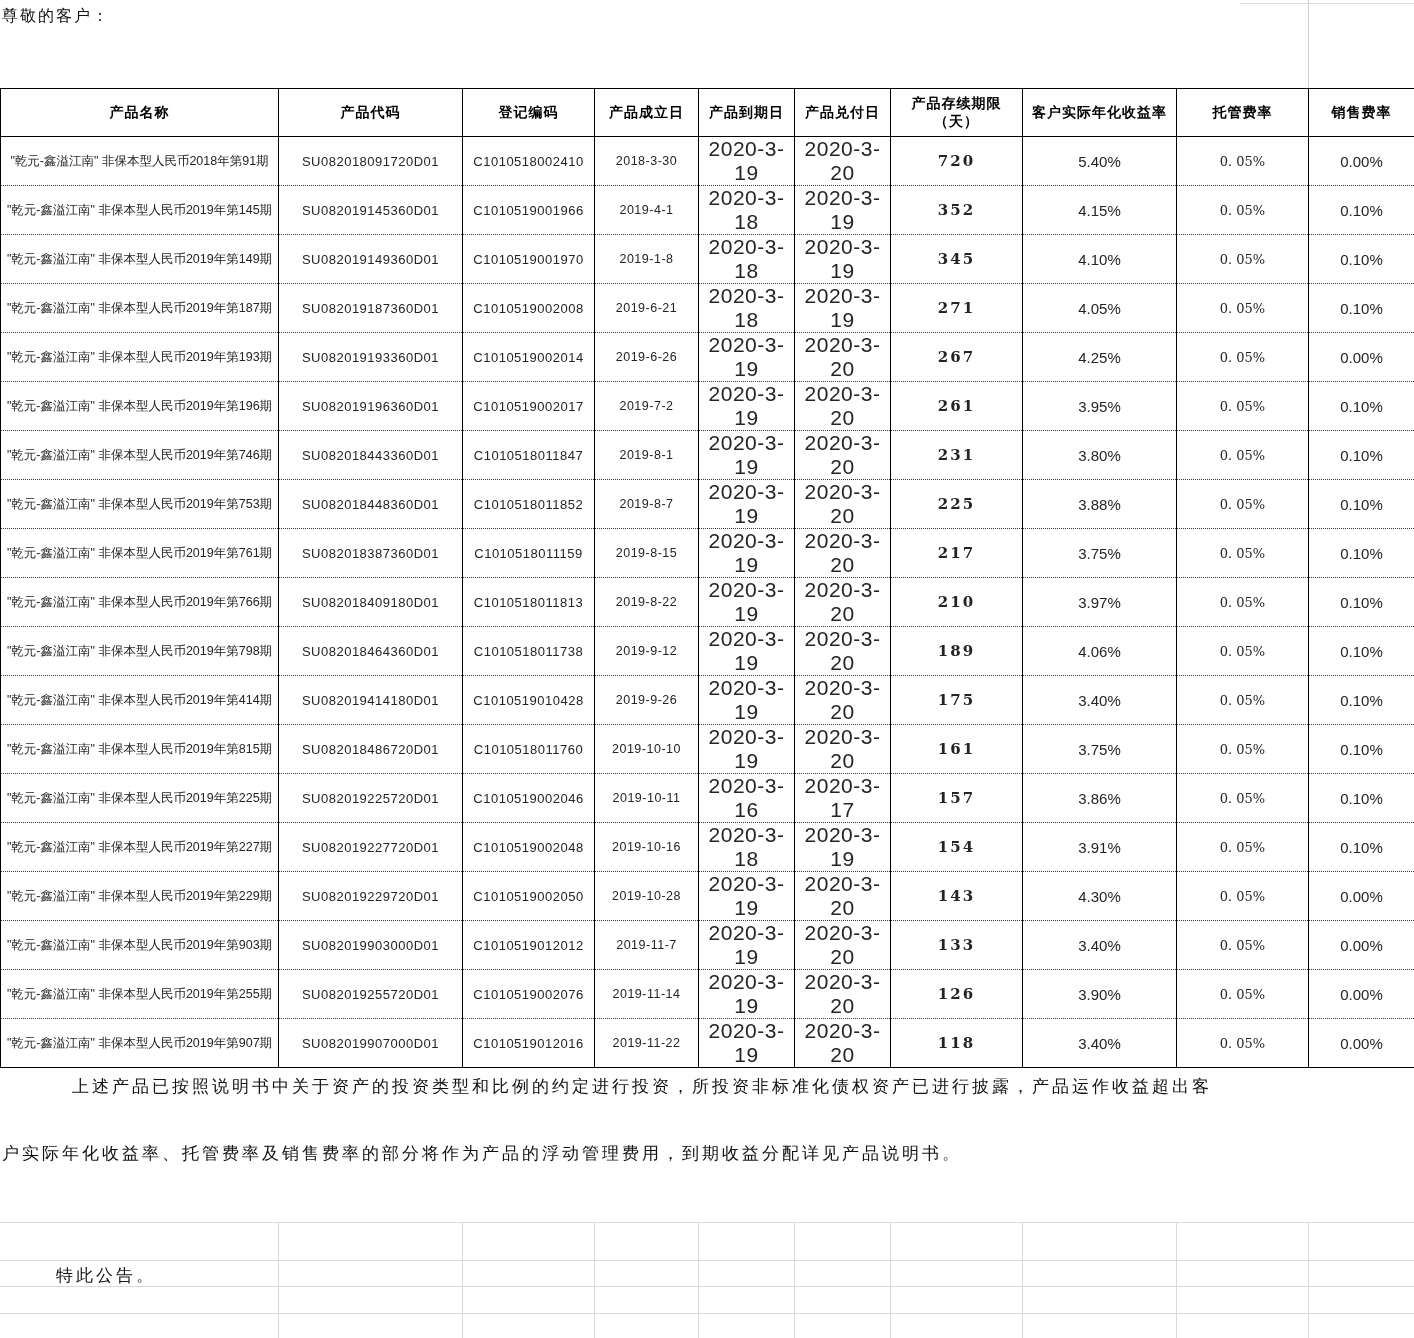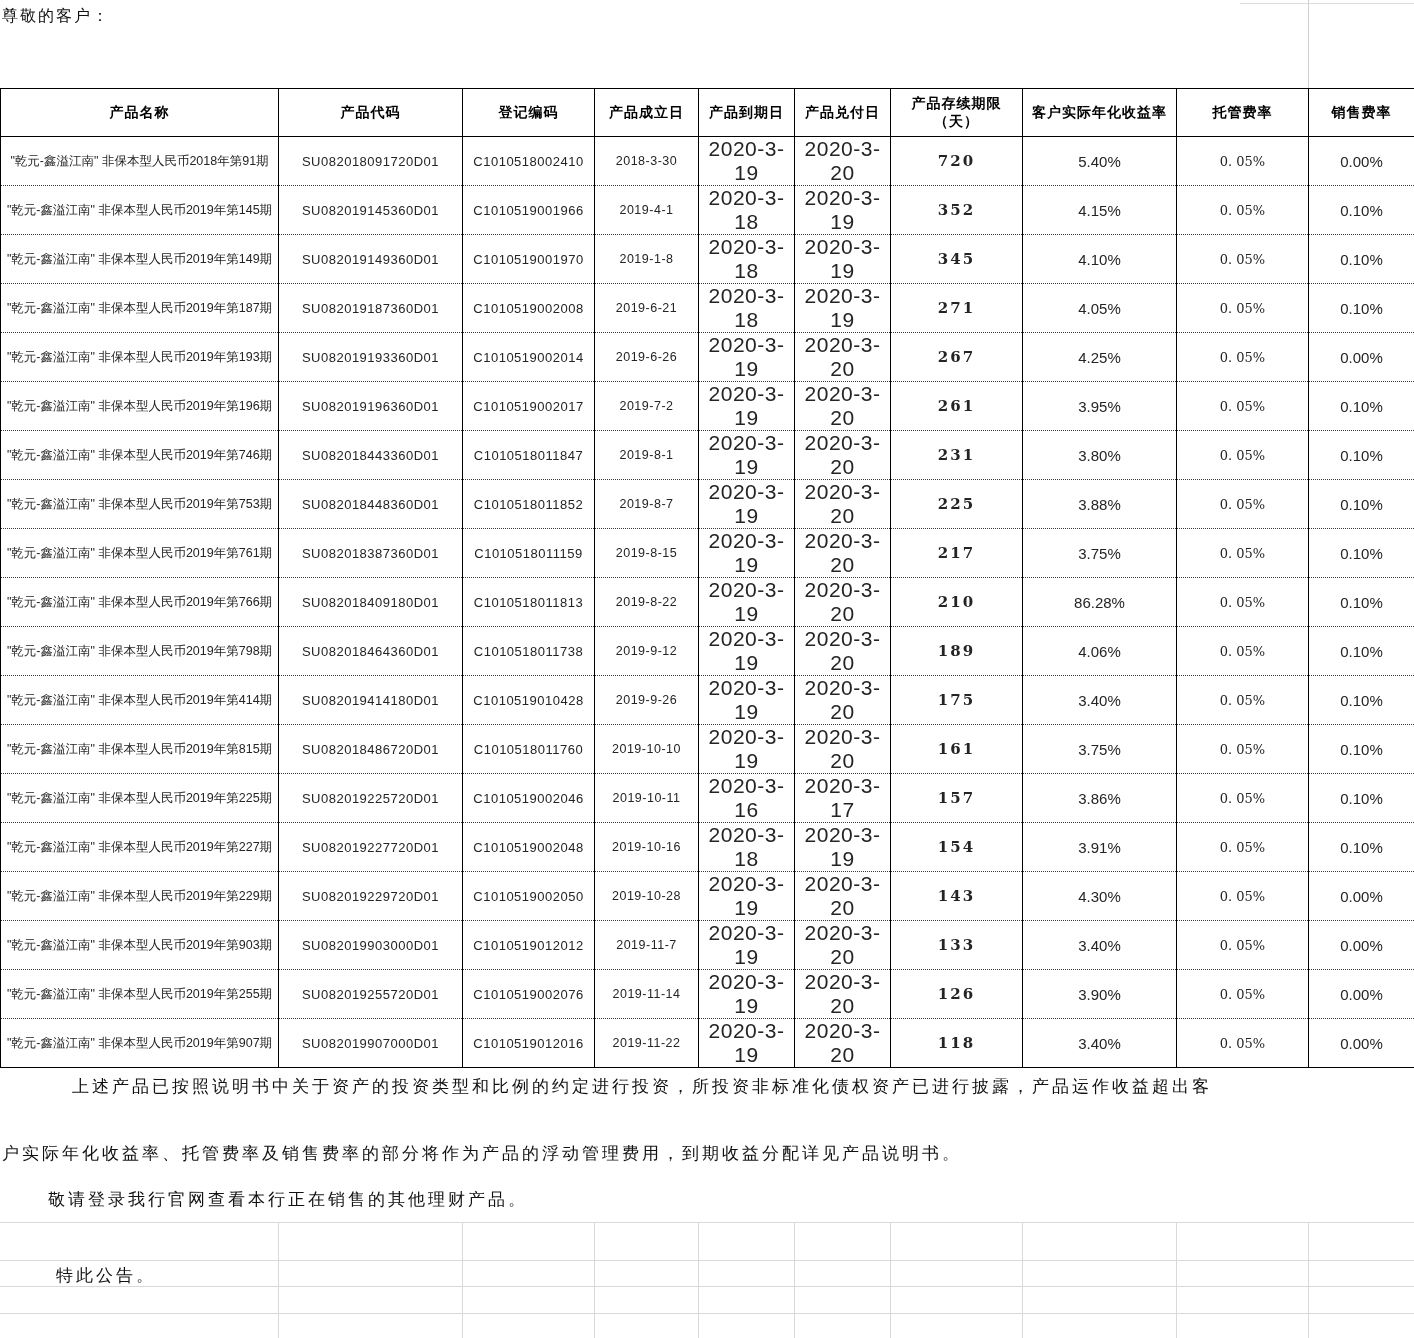--- a/index.html
+++ b/index.html
@@ -199,21 +199,21 @@
           <td class="col9">0.10%</td>
         </tr>
         <tr>
           <td class="col0">"乾元-鑫溢江南" 非保本型人民币2019年第766期</td>
           <td class="col1">SU082018409180D01</td>
           <td class="col2">C1010518011813</td>
           <td class="col3">2019-8-22</td>
           <td class="col4">2020-3-19</td>
           <td class="col5">2020-3-20</td>
           <td class="col6">210</td>
-          <td class="col7">86.28%</td>
+          <td class="col7">3.97%</td>
           <td class="col8">0. 05%</td>
           <td class="col9">0.10%</td>
         </tr>
         <tr>
           <td class="col0">"乾元-鑫溢江南" 非保本型人民币2019年第798期</td>
           <td class="col1">SU082018464360D01</td>
           <td class="col2">C1010518011738</td>
           <td class="col3">2019-9-12</td>
           <td class="col4">2020-3-19</td>
           <td class="col5">2020-3-20</td>
@@ -316,21 +316,20 @@
           <td class="col6">118</td>
           <td class="col7">3.40%</td>
           <td class="col8">0. 05%</td>
           <td class="col9">0.00%</td>
         </tr>
       </tbody>
   </table>
 
   <div class="fline fp1">上述产品已按照说明书中关于资产的投资类型和比例的约定进行投资，所投资非标准化债权资产已进行披露，产品运作收益超出客</div>
   <div class="fline fp2">户实际年化收益率、托管费率及销售费率的部分将作为产品的浮动管理费用，到期收益分配详见产品说明书。</div>
-  <div class="fline fp3">敬请登录我行官网查看本行正在销售的其他理财产品。</div>
   <div class="fline fp4">特此公告。</div>
 
   <div class="signature">中国建设银行股份有限公司苏州分行</div>
   <div class="sigdate">2020年3月20日</div>
 
   <div class="ghline" style="top:1222px"></div>
   <div class="ghline" style="top:1260px"></div>
   <div class="ghline" style="top:1286px"></div>
   <div class="ghline" style="top:1313px"></div>
   <div class="gvline" style="left:278px"></div>

